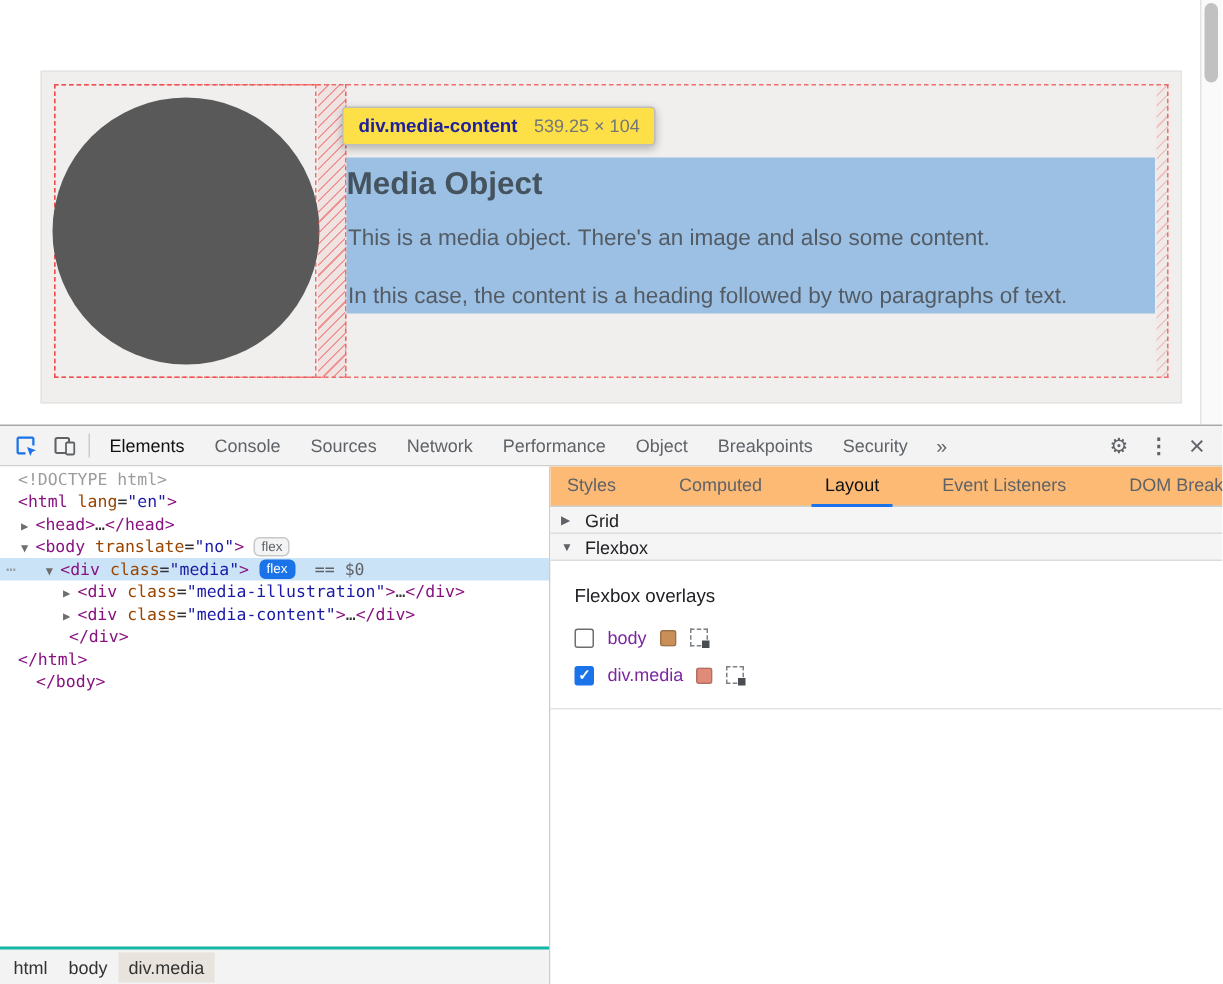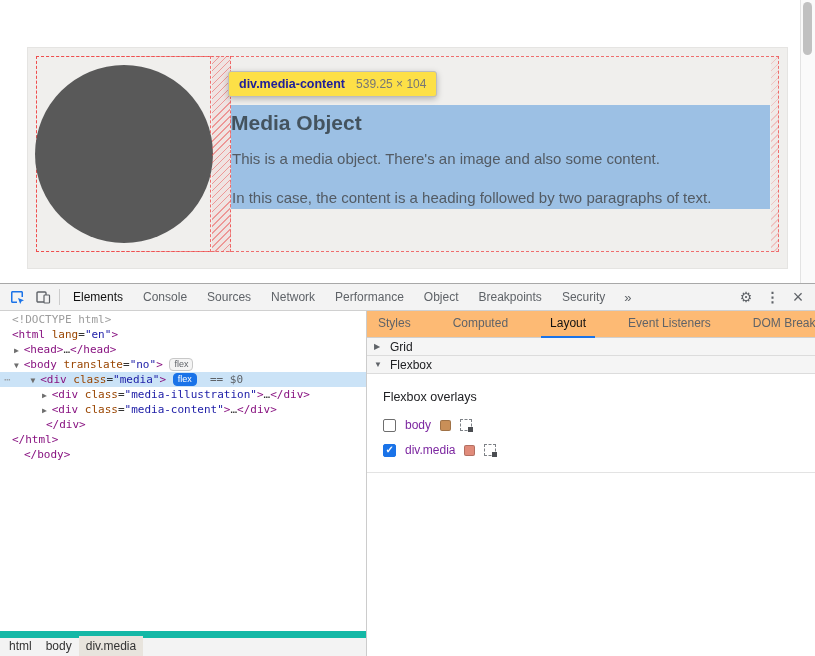--- a/index.html
+++ b/index.html
@@ -51,21 +51,21 @@
   .tok-plain { color:#333; }
   .tok-gray { color:#9c9c9c; }
   .tok-arrow { color:#6e6e6e; font-size:8px; }
   .tok-gutter { color:#9aa0a6; }
   .tok-eq { color:#5f6368; }
   .tok-badge, .tok-badgeblue { display:inline-block; border-radius:4px; font-size:9px; line-height:11px; padding:0 4px; vertical-align:1px;
               font-family:"Liberation Sans", sans-serif; }
   .tok-badge { background:#f4f4f4; border:1px solid #c8c8c8; color:#5f6368; }
   .tok-badgeblue { background:#1a73e8; border:1px solid #1a73e8; color:#fff; }
 
-  .crumbs { height:25px; flex:none; border-top:7px solid #14b8a6; background:#f3f3f3; display:flex; align-items:flex-end; padding:0 2px; font-size:12px; color:#333; }
+  .crumbs { height:25px; flex:none; border-top:2px solid #14b8a6; background:#f3f3f3; display:flex; align-items:center; padding:0 2px; font-size:12px; color:#333; }
   .crumb { padding:3px 7px; white-space:nowrap; }
   .crumb.selected { background:#e8e4dd; }
 
   .side-pane { flex:1; min-width:0; display:flex; flex-direction:column; background:#fff; }
   .side-tabs { height:27px; flex:none; background:#fdba74; border-bottom:1px solid #d0d0d0; display:flex; align-items:flex-start; font-size:12px; color:#5f6368; padding:0 2px;gap:24px; }
   .side-tab { padding:0 9px; height:27px; line-height:25px; white-space:nowrap; }
   .side-tab.selected { color:#111; border-bottom:2px solid #1a73e8; }
   .side-overflow { margin-left:auto; padding:0 10px; font-size:13px; color:#5f6368; }
   .section-row { height:18px; flex:none; background:#f5f5f5; border-bottom:1px solid #dcdcdc; display:flex; align-items:center; font-size:12px; color:#202124; padding-left:7px; gap:7px; }
   .disclosure { font-size:8px; color:#5f6368; width:9px; }

